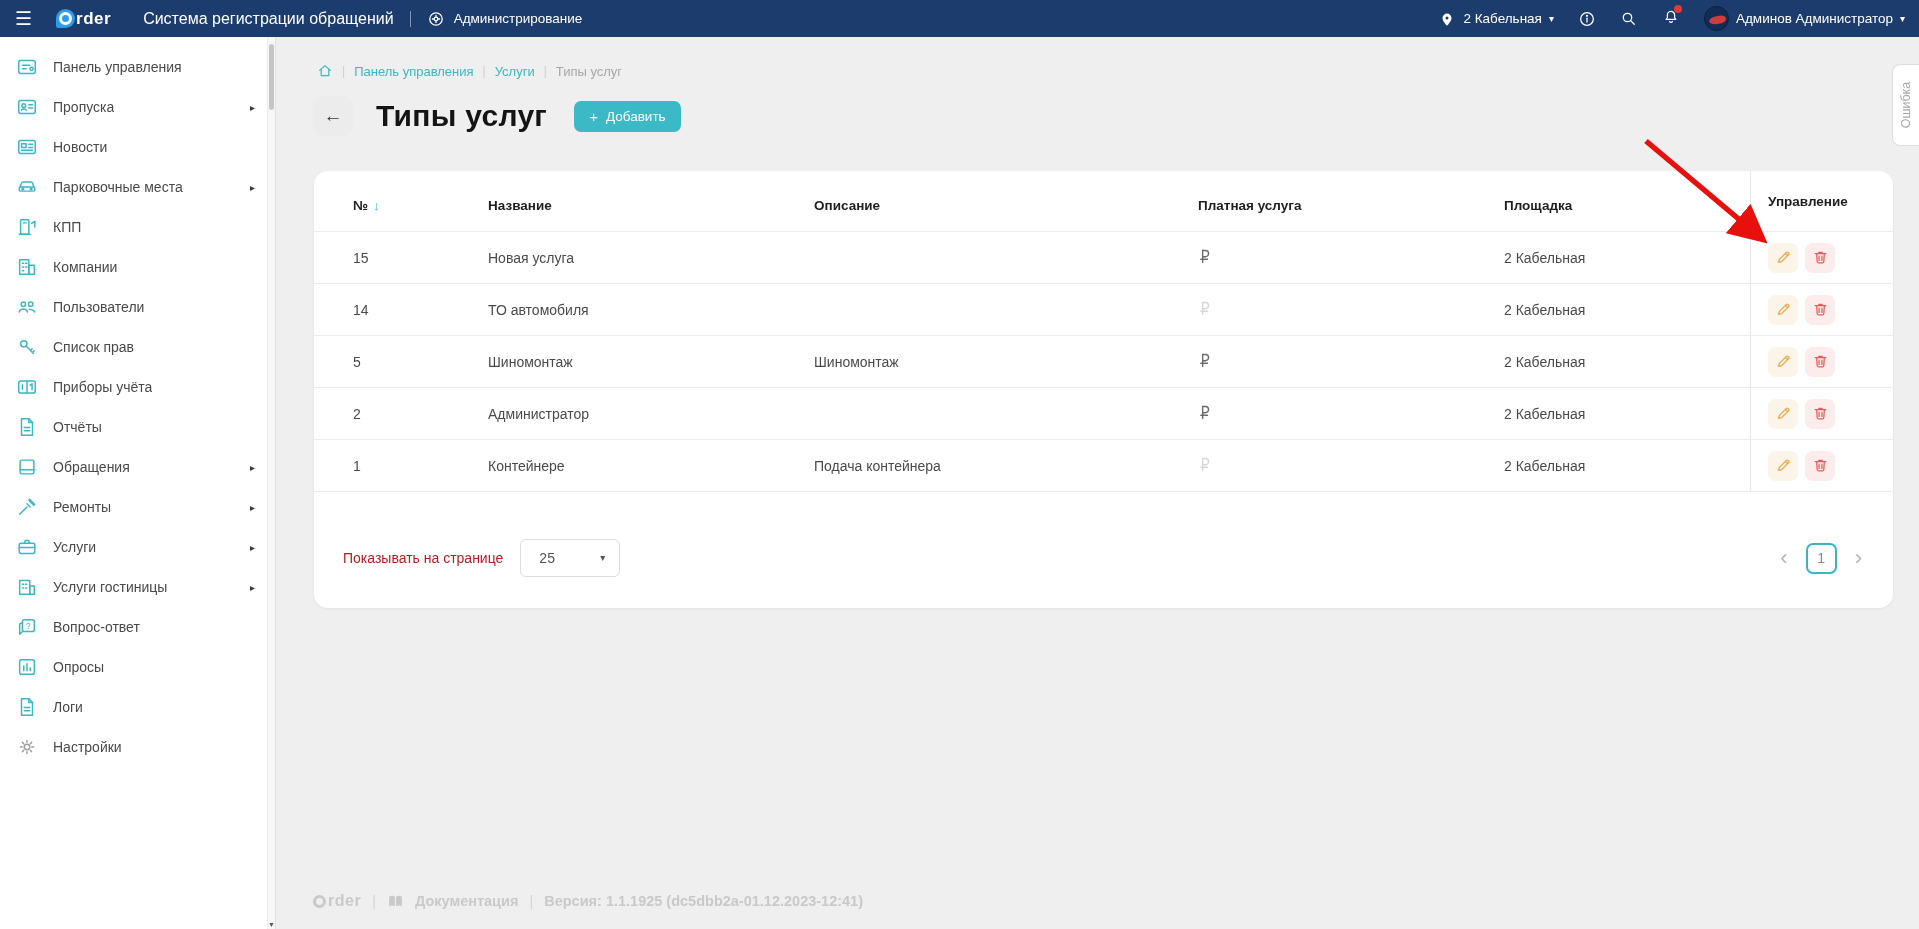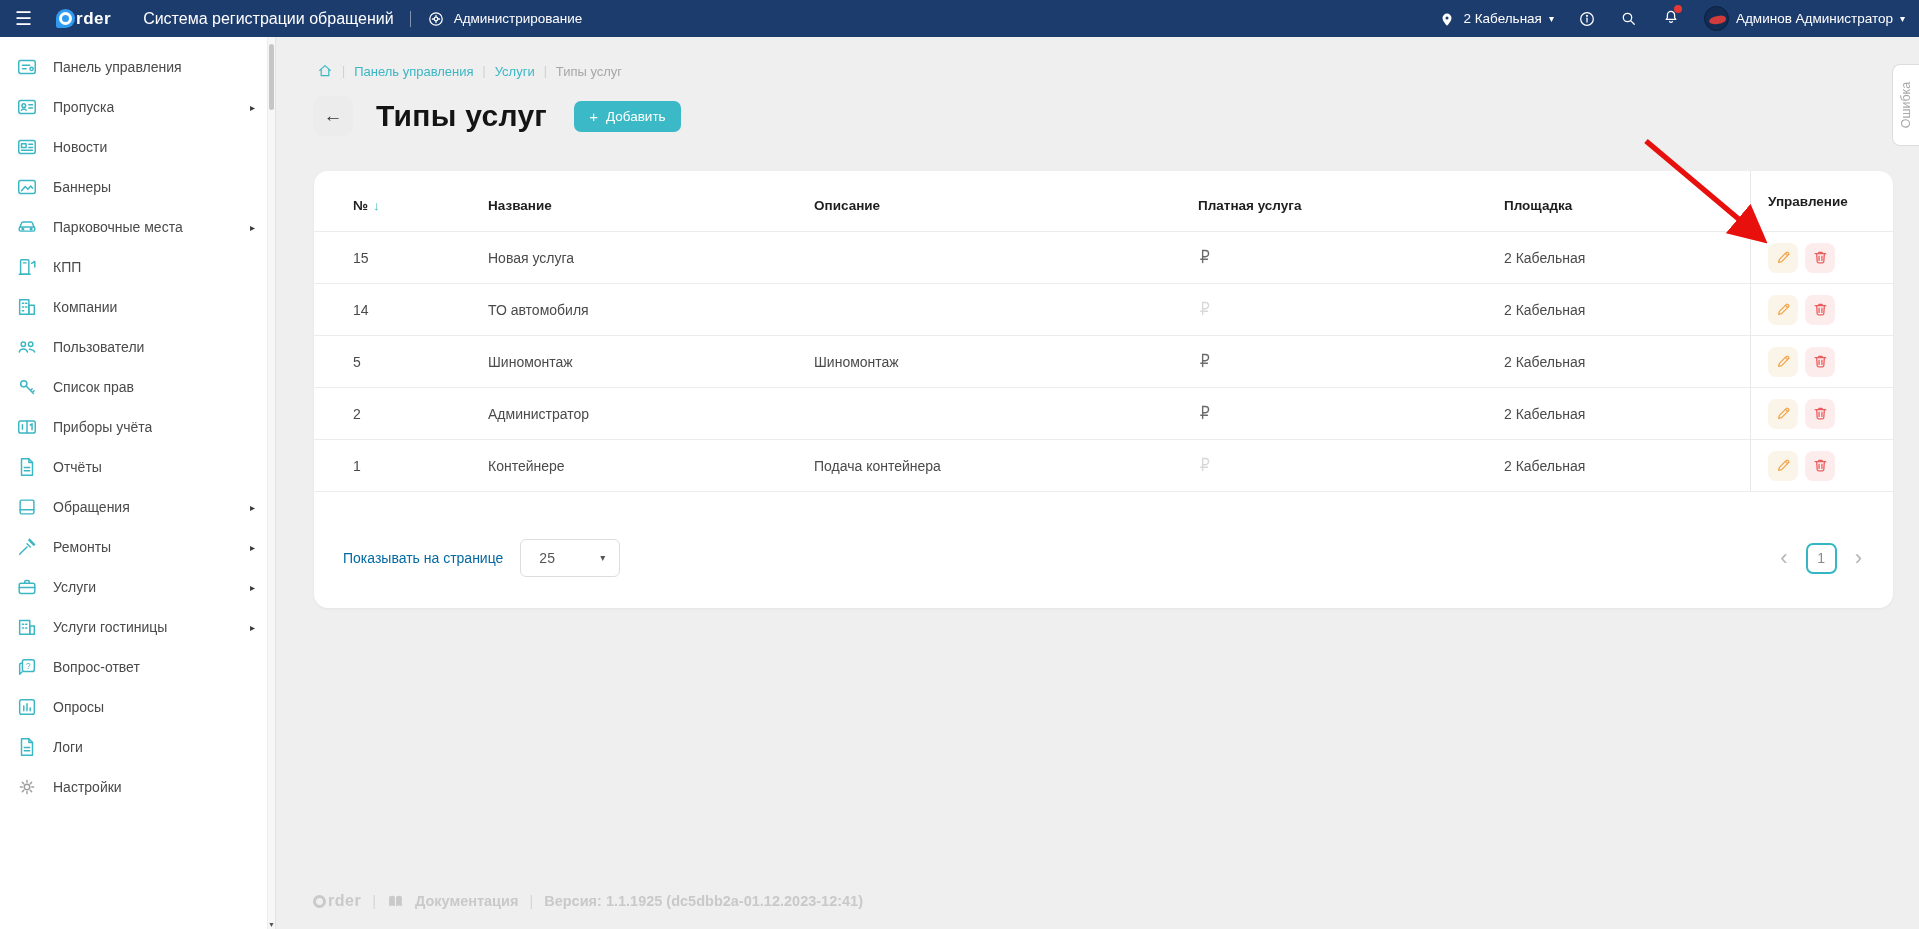--- a/index.html
+++ b/index.html
@@ -79,21 +79,21 @@
   .btn-edit svg { stroke:#f0a44a; }
   .btn-del { background:#fdecec; color:#ea5c5c; }
   .btn-del svg { stroke:#ea5c5c; }
   .ruble svg { width:13px; height:17px; fill:none; stroke-width:1.5; stroke-linecap:round; }
   .ruble.dark svg { stroke:#6a6a6a; }
   .ruble.light svg { stroke:#d8d8d8; }
 
   
   .pager-row { position:absolute; left:29px; right:29px; top:365px; height:44px; display:flex; align-items:center; justify-content:space-between; }
   .pp-left { display:flex; align-items:center; gap:17px; }
-  .pp-label { font-size:14px; color:#0369a1; }
+  .pp-label { font-size:14px; color:#b91c1c; }
   .pp-select { width:100px; height:38px; border:1px solid #ddd; border-radius:6px; background:#fff;
                display:flex; align-items:center; justify-content:space-between; padding:0 14px 0 18px;
                font-size:14px; color:#555; cursor:pointer; }
   .pp-select .caret { color:#555; }
   .pp-right { display:flex; align-items:center; gap:16px; }
   .pg-chev { font-size:22px; color:#b5b5b5; cursor:pointer; line-height:1; padding:0 2px; background:none; border:none; }
   .pg-num { width:31px; height:31px; border:2px solid #36b6c4; border-radius:7px; background:#fff;
             font-size:14px; color:#8a8a8a; display:flex; align-items:center; justify-content:center; cursor:pointer; }
 
   
@@ -190,27 +190,20 @@
       <span class="sb-label">Пропуска</span>
       <span class="sb-arrow">▸</span>
     </div>
     <div class="sb-item">
       <svg class="sic" viewBox="0 0 24 24">
           <rect x="3" y="5" width="18" height="14" rx="2"></rect>
           <rect x="6" y="8.5" width="5" height="4"></rect>
           <path d="M14 9h4M14 12.5h4M6 15.5h12"></path>
         </svg>
       <span class="sb-label">Новости</span>
-    </div>
-    <div class="sb-item">
-      <svg class="sic" viewBox="0 0 24 24">
-          <rect x="3" y="5" width="18" height="14" rx="2"></rect>
-          <path d="M6 16l4-4.5 3 3 3-3.5 2 2.3"></path>
-        </svg>
-      <span class="sb-label">Баннеры</span>
     </div>
     <div class="sb-item">
       <svg class="sic" viewBox="0 0 24 24">
           <path d="M4.5 12l1.4-4a2 2 0 0 1 1.9-1.4h8.4a2 2 0 0 1 1.9 1.4l1.4 4"></path>
           <rect x="3.5" y="12" width="17" height="4.5" rx="1.5"></rect>
           <circle cx="7.5" cy="14.2" r=".9"></circle>
           <circle cx="16.5" cy="14.2" r=".9"></circle>
         </svg>
       <span class="sb-label">Парковочные места</span>
       <span class="sb-arrow">▸</span>

